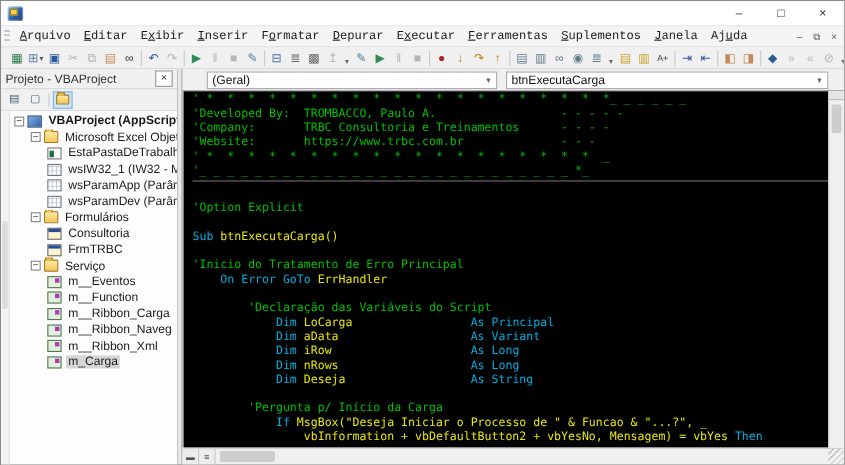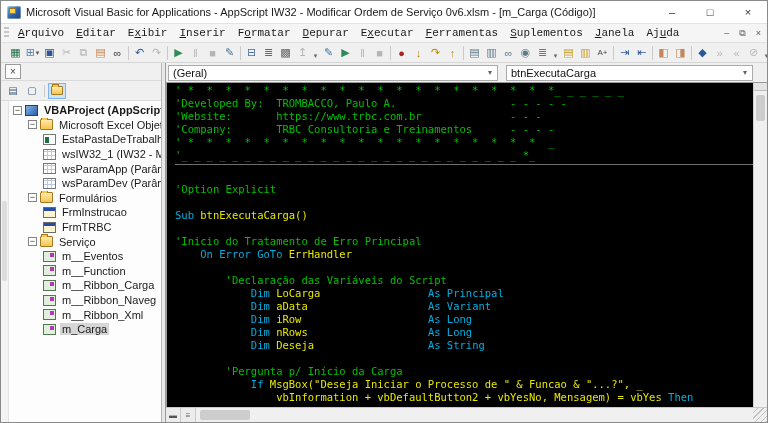--- a/index.html
+++ b/index.html
@@ -74,21 +74,21 @@
 
   
   .vsplit{width:3px;background:#e8e8e8;border-right:1px solid #9a9a9a;flex:0 0 auto;}
 
   
   .codewin{flex:1;display:flex;flex-direction:column;min-width:0;background:#f0f0f0;}
   .comborow{height:19px;display:flex;align-items:center;gap:8px;padding:0 14px 0 2px;flex:0 0 auto;}
   .combo{height:16px;background:#fff;border:1px solid #ababab;display:flex;align-items:center;box-sizing:border-box;}
   .combo .ctext{flex:1;padding:0 4px;color:#111;white-space:nowrap;overflow:hidden;}
   .combo .ccaret{width:14px;text-align:center;font-size:8px;color:#666;}
-  .combo.left{width:330px;flex:0 0 auto;}
+  .combo.left{width:264px;flex:0 0 auto;margin-left:20px;}
   .combo.right{flex:1;}
   .codebody{flex:1;display:flex;min-height:0;border-top:1px solid #9a9a9a;border-left:1px solid #9a9a9a;}
   .codearea{flex:1;background:var(--code-bg,#000);overflow:hidden;padding:1px 0 0 8px;min-width:0;}
   .cl{height:13px;line-height:13px;font-family:"DejaVu Sans Mono","Liberation Mono",monospace;font-size:10.5px;white-space:pre;}
   .code-sep{height:5px;border-top:1px solid #6e6e6e;margin-top:2px;}
   .sg{color:var(--c-comment);} .sk{color:var(--c-keyword);} .sy{color:var(--c-normal);}
   .vscroll{width:13px;flex:0 0 auto;background:#f0f0f0;border-left:1px solid #d0d0d0;position:relative;}
   .vsplitbox{height:7px;background:#e4e4e4;border-bottom:1px solid #bdbdbd;}
   .vthumb{position:absolute;left:2px;right:2px;top:12px;height:26px;background:#cdcdcd;border-radius:2px;}
   .hscrollrow{height:14px;flex:0 0 auto;display:flex;align-items:stretch;background:#f0f0f0;border-top:1px solid #c9c9c9;}
@@ -98,21 +98,20 @@
   .sizegrip{width:14px;flex:0 0 auto;background:
     repeating-linear-gradient(135deg,transparent 0 3px,#c0c0c0 3px 4px);}
 </style>
 </head>
 <body>
 
 <div class="window">
 
   <div class="titlebar">
     <span class="app-icon"></span>
-    <span class="title-text">Microsoft Visual Basic for Applications - AppScript IW32 - Modificar Ordem de Serviço 0v6.xlsm - [m_Carga (Código)]</span>
     <div class="win-controls" id="winControls">
         <span class="win-btn">–</span>
         <span class="win-btn">□</span>
         <span class="win-btn">×</span>
       </div>
   </div>
 
   <div class="menubar">
     <span class="grip"></span>
     <div style="display:flex" id="menuItems">
@@ -273,20 +272,21 @@
           <span style="color: rgb(181, 181, 181);">⊘</span>
         </div>
         <div class="text">▾</div>
       </div>
   </div>
 
   <div class="main">
 
     <div class="ppanel">
       <div class="phead">
+        <span class="ptitle">Projeto - VBAProject</span>
         <span class="pclose">×</span>
       </div>
       <div class="ptools" id="panelTools">
           <div class="ptool">
             <span>▤</span>
           </div>
           <div class="ptool">
             <span>▢</span>
           </div>
           <div class="ptoolsep"></div>
@@ -325,21 +325,21 @@
               <span class="ticon ic-sheet"></span>
               <span class="tlabel">wsParamDev (Parâmetros Dev</span>
             </div>
             <div class="trow" style="padding-left: 19px;">
               <span class="texp">−</span>
               <span class="ticon ic-folder"></span>
               <span class="tlabel">Formulários</span>
             </div>
             <div class="trow" style="padding-left: 34px;">
               <span class="ticon ic-form"></span>
-              <span class="tlabel">FrmInstrucao</span>
+              <span class="tlabel">Consultoria</span>
             </div>
             <div class="trow" style="padding-left: 34px;">
               <span class="ticon ic-form"></span>
               <span class="tlabel">FrmTRBC</span>
             </div>
             <div class="trow" style="padding-left: 19px;">
               <span class="texp">−</span>
               <span class="ticon ic-folder"></span>
               <span class="tlabel">Serviço</span>
             </div>
@@ -381,22 +381,22 @@
         </div>
         <div class="combo right">
           <span class="ctext">btnExecutaCarga</span>
           <span class="ccaret">▾</span>
         </div>
       </div>
       <div class="codebody">
         <div class="codearea" id="codeArea">
             <div class="cl"><span class="sg">' *  *  *  *  *  *  *  *  *  *  *  *  *  *  *  *  *  *  *  *_ _ _ _ _ _</span></div>
             <div class="cl"><span class="sg">'Developed By:  TROMBACCO, Paulo A.                  - - - - -</span></div>
+            <div class="cl"><span class="sg">'Company:       TRBC Consultoria e Treinamentos      - - - -</span></div>
             <div class="cl"><span class="sg">'Website:       https://www.trbc.com.br              - - -</span></div>
-            <div class="cl"><span class="sg">'Company:       TRBC Consultoria e Treinamentos      - - - -</span></div>
             <div class="cl"><span class="sg">' *  *  *  *  *  *  *  *  *  *  *  *  *  *  *  *  *  *  *  _</span></div>
             <div class="cl"><span class="sg">'_ _ _ _ _ _ _ _ _ _ _ _ _ _ _ _ _ _ _ _ _ _ _ _ _ _ _ *_</span></div>
             <div class="code-sep"></div>
             <div class="cl">&nbsp;</div>
             <div class="cl"><span class="sg">'Option Explicit</span></div>
             <div class="cl">&nbsp;</div>
             <div class="cl"><span class="sk">Sub </span><span class="sy">btnExecutaCarga()</span></div>
             <div class="cl">&nbsp;</div>
             <div class="cl"><span class="sg">'Inicio do Tratamento de Erro Principal</span></div>
             <div class="cl"><span class="sk">    On Error GoTo </span><span class="sy">ErrHandler</span></div>

